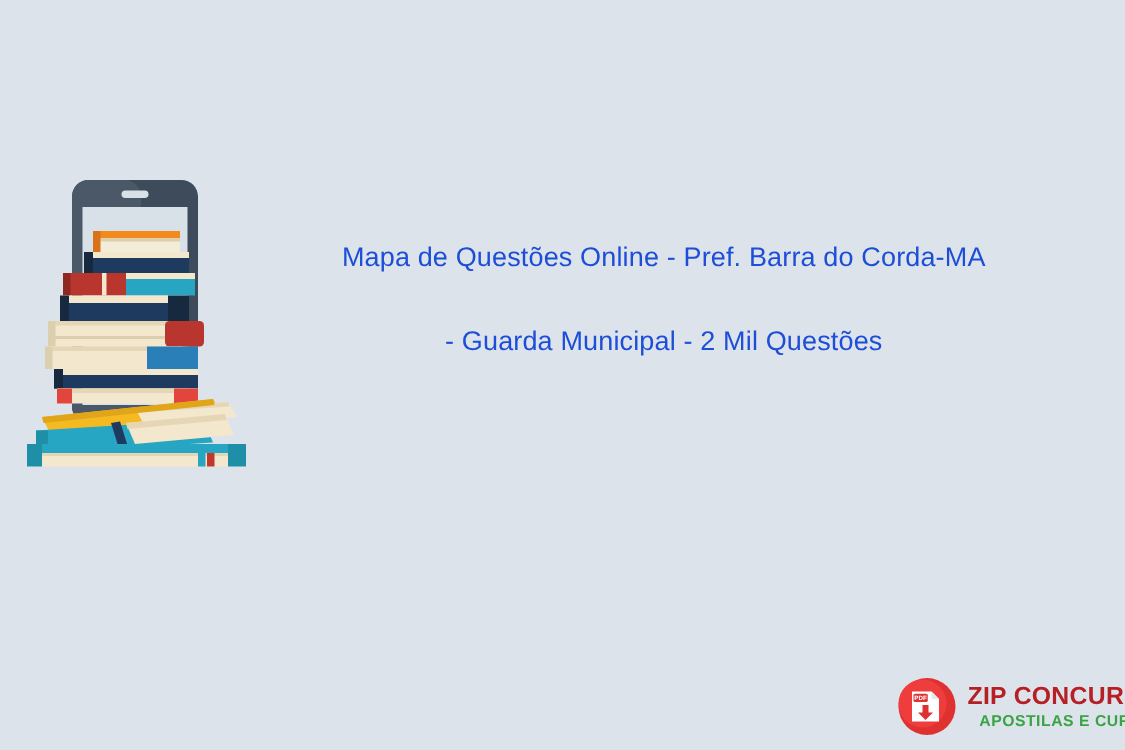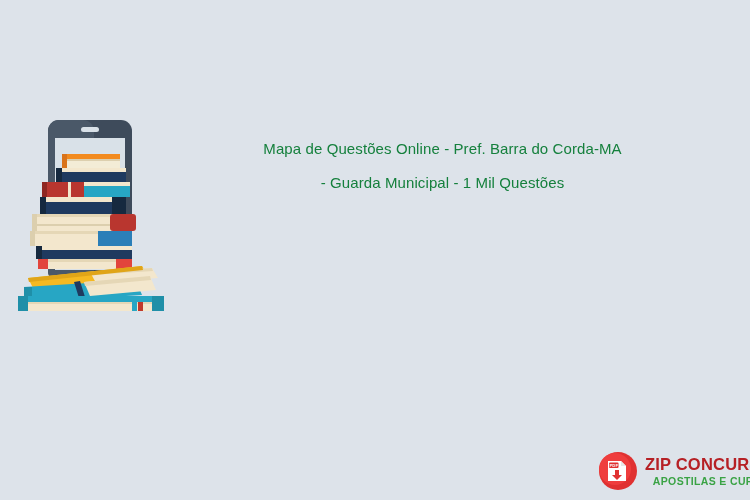--- a/index.html
+++ b/index.html
@@ -32,26 +32,27 @@
   
   #title-block {
     position: absolute;
     left: 150px;
     top: 132px;
     width: 585px;
     text-align: center;
   }
   .title-line {
     font-family: "Liberation Sans", sans-serif;
-    font-size: 15px;
+    font-size: 18px;
     font-weight: 400;
-    color: #15803d;
+    color: #1d4ed8;
     line-height: 34px;
     letter-spacing: 0.1px;
     white-space: nowrap;
+    margin-top: 22px;
   }
 
   
   #logo {
     position: absolute;
     left: 598px;
     top: 449px;
     width: 148px;
     height: 44px;
     display: flex;
@@ -182,21 +183,21 @@
         <rect x="6" y="178" width="10" height="15" fill="#1f8fa8"></rect>
         <rect x="140" y="178" width="12" height="15" fill="#1f8fa8"></rect>
         <rect x="120" y="184" width="5" height="9" fill="#27a6c4"></rect>
         <rect x="126" y="184" width="5" height="9" fill="#c0392b"></rect>
       </g>
     </svg>
   </div>
 
   <div id="title-block">
     <div class="title-line">Mapa de Questões Online - Pref. Barra do Corda-MA</div>
-    <div class="title-line">- Guarda Municipal - 1 Mil Questões</div>
+    <div class="title-line">- Guarda Municipal - 2 Mil Questões</div>
   </div>
 
   <div id="logo">
     <div id="logo-mark">
       <svg width="40" height="40" viewBox="0 0 40 40" xmlns="http://www.w3.org/2000/svg">
         <circle cx="20" cy="20" r="19" fill="#e03131"></circle>
         <circle cx="17" cy="18" r="16" fill="#ef3d3d"></circle>
 
         <path d="M10 10 L23 10 L28 15 L28 30 L10 30 Z" fill="#ffffff"></path>
         <path d="M23 10 L28 15 L23 15 Z" fill="#e8e8e8"></path>

